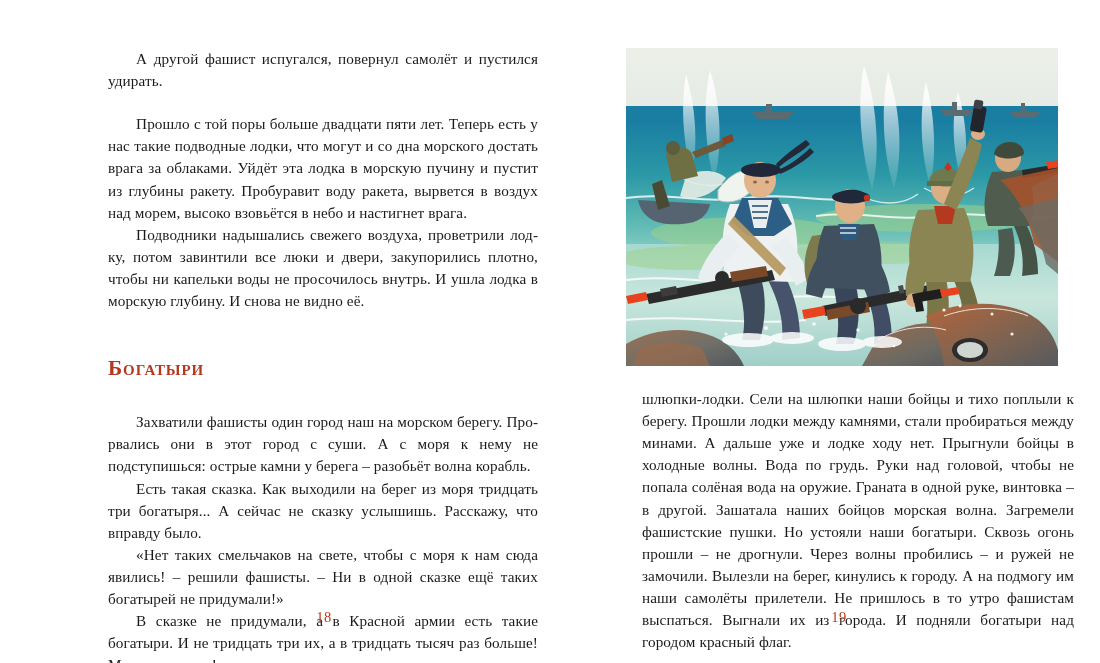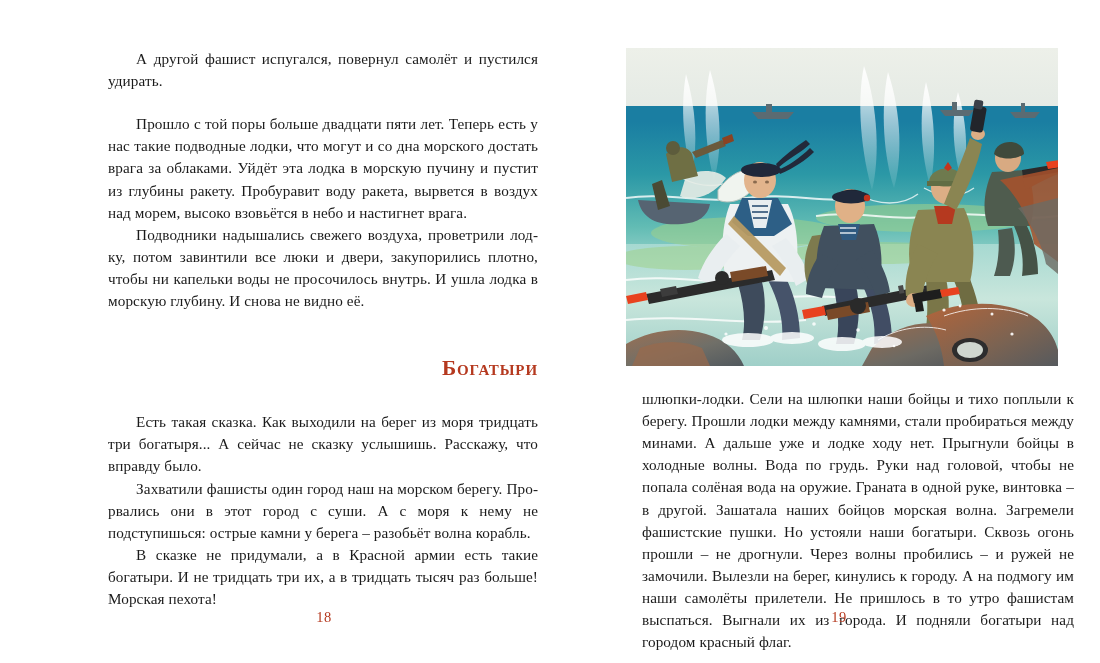--- a/index.html
+++ b/index.html
@@ -45,21 +45,21 @@
     letter-spacing: 0.1px;
     hyphens: manual;
     -webkit-hyphens: manual;
   }
   p.para.noindent { text-indent: 0; }
   p.gap-before { margin-top: 1.38em; }
 
   .section-title {
     margin: 0;
     padding: 0;
-    text-align: right;
+    text-align: left;
     color: #b5391f;
     font-size: 21.5px;
     font-weight: 700;
     font-variant: small-caps;
     letter-spacing: 0.9px;
     font-family: "Liberation Serif", "DejaVu Serif", serif;
   }
   .title-space-before { height: 44px; }
   .title-space-after  { height: 30px; }
 
@@ -98,24 +98,25 @@
       <p class="para gap-before">Прошло с той поры больше двадцати пяти лет. Теперь есть у нас такие подводные лодки, что могут и со дна морского достать врага за облаками. Уйдёт эта лодка в морскую пучину и пустит из глубины ракету. Пробуравит воду ракета, вырвется в воздух над морем, высоко взовьётся в небо и настигнет врага.</p>
 
       <p class="para">Подводники надышались свежего воздуха, проветрили лод­ку, потом завинтили все люки и двери, закупорились плотно, чтобы ни капельки воды не просочилось внутрь. И ушла лодка в морскую глубину. И снова не видно её.</p>
 
       <div class="title-space-before"></div>
 
       <h2 class="section-title">Богатыри</h2>
 
       <div class="title-space-after"></div>
 
+      <p class="para">Захватили фашисты один город наш на морском берегу. Про­рвались они в этот город с суши. А с моря к нему не подступишь­ся: острые камни у берега – разобьёт волна корабль.</p>
+
       <p class="para">Есть такая сказка. Как выходили на берег из моря тридцать три богатыря... А сейчас не сказку услышишь. Расскажу, что вправду было.</p>
 
-      <p class="para">Захватили фашисты один город наш на морском берегу. Про­рвались они в этот город с суши. А с моря к нему не подступишь­ся: острые камни у берега – разобьёт волна корабль.</p>
-
+      <p class="para">«Нет таких смельчаков на свете, чтобы с моря к нам сюда яви­лись! – решили фашисты. – Ни в одной сказке ещё таких бога­тырей не придумали!»</p>
 
       <p class="para">В сказке не придумали, а в Красной армии есть такие богаты­ри. И не тридцать три их, а в тридцать тысяч раз больше! Мор­ская пехота!</p>
 
     </div>
 
     <div class="folio folio-left">18</div>
   </div>
 
   <div class="page page-right">
 

